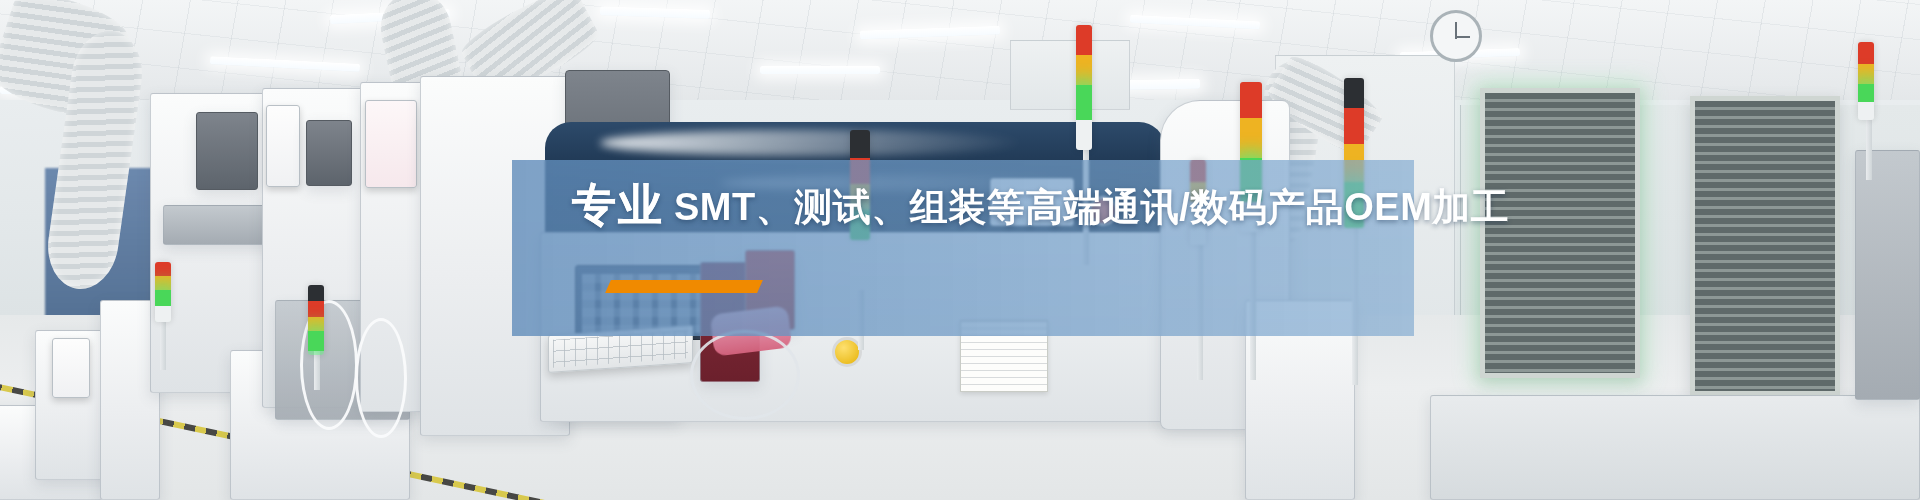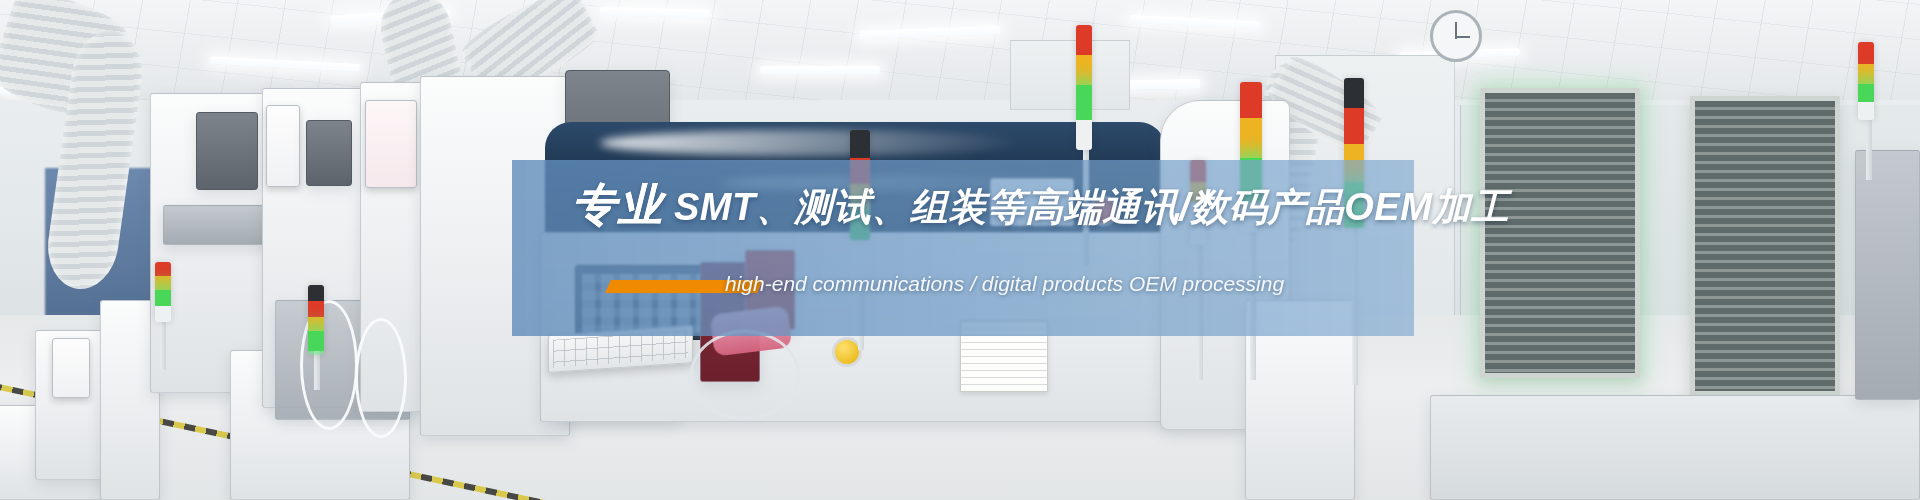--- a/index.html
+++ b/index.html
@@ -108,21 +108,21 @@
            box-shadow:0 2px 5px rgba(0,0,0,.12);
            background-image:repeating-linear-gradient(180deg, rgba(120,130,140,.28) 0 1px, rgba(0,0,0,0) 1px 7px); }
 
   
   #overlay { position:absolute; left:512px; top:160px; width:902px; height:176px;
              background:linear-gradient(90deg, rgba(96,140,186,.80), rgba(108,152,196,.74) 45%, rgba(126,168,208,.66));
              backdrop-filter:blur(1px); }
   .ov-text { position:absolute; left:0; top:0; width:100%; height:100%; }
 
   .headline { position:absolute; left:60px; top:22px; white-space:nowrap;
-              color:#ffffff; font-size:38px; line-height:46px; font-style:italic;
+              color:#ffffff; font-size:38px; line-height:46px; 
               font-weight:700; letter-spacing:.5px;
               text-shadow:0 2px 5px rgba(20,45,75,.45); }
   .headline .hl-strong { font-size:44px; font-weight:700; letter-spacing:2px;
               -webkit-text-stroke:0.4px #fff; padding-right:10px; }
 
   .sub { position:absolute; color:#f4f8fb; font-style:italic; font-size:21px;
          line-height:28px; white-space:nowrap; text-shadow:0 1px 4px rgba(20,45,75,.5); }
   .sub1 { left:78px; top:78px; }
   .sub2 { left:213px; top:110px; }
 
@@ -290,17 +290,16 @@
   <div id="overlay">
     <div class="ov-text">
 
       <div class="headline">
         <span class="hl-strong">专业</span><span>SMT、测试、组装等高端通讯/数码产品OEM加工</span>
       </div>
 
 
       <div class="orange-bar"></div>
 
-      <div class="sub sub2">high-end communications / digital products OEM processing</div>
     </div>
   </div>
 
 </div>
 
 </body></html>

